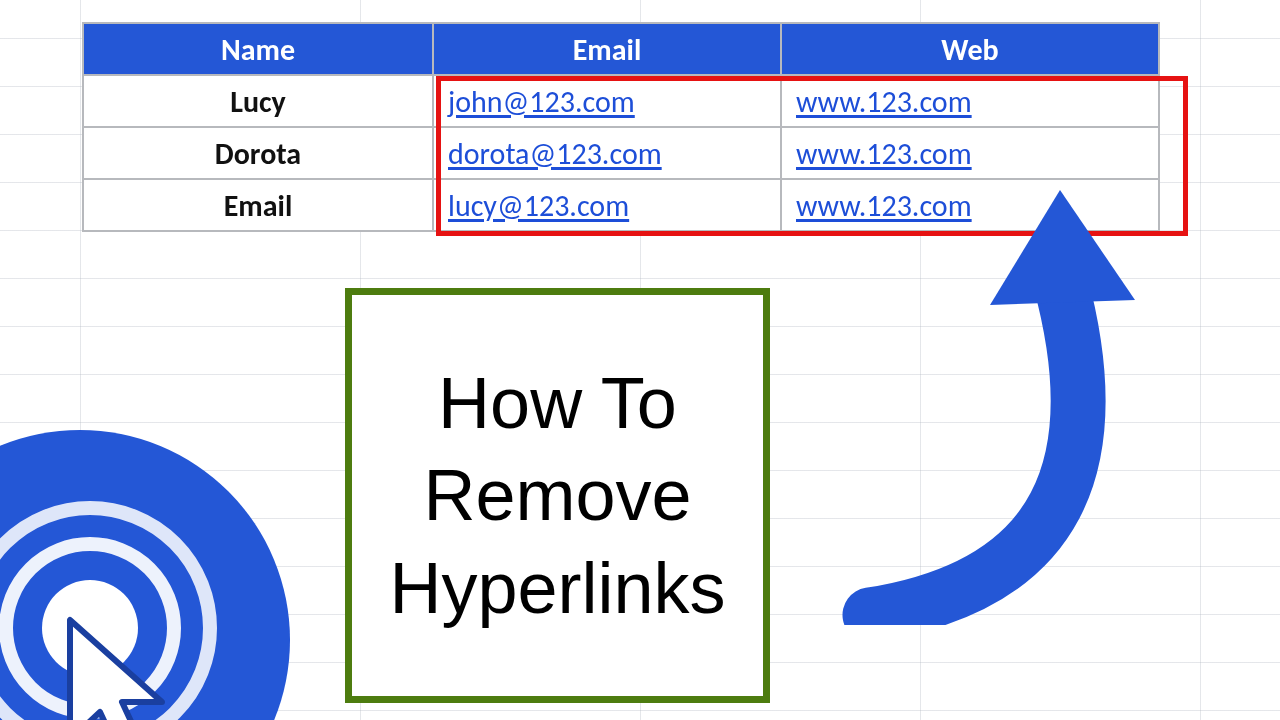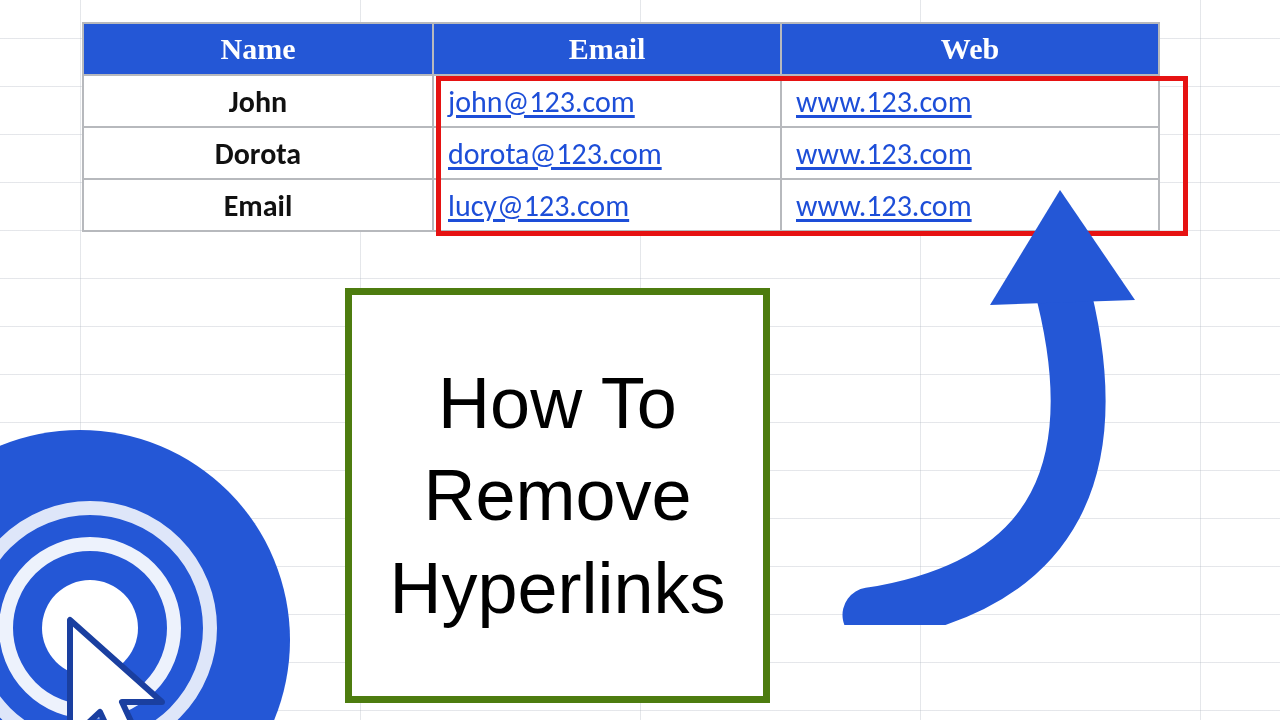--- a/index.html
+++ b/index.html
@@ -36,21 +36,20 @@
     height: 52px;
     font-size: 30px;
     padding: 0 14px;
     vertical-align: middle;
   }
   .sheet-table th {
     background: #2457d6;
     color: #ffffff;
     font-weight: 700;
     text-align: center;
-    font-family: Liberation Serif, serif;
   }
   .col-name  { width: 350px; }
   .col-email { width: 348px; }
   .col-web   { width: 378px; }
 
   .sheet-table td.name-cell {
     text-align: center;
     font-weight: 700;
     color: #111;
   }
@@ -119,21 +118,21 @@
 <table class="sheet-table">
   <thead>
     <tr>
       <th class="col-name">Name</th>
       <th class="col-email">Email</th>
       <th class="col-web">Web</th>
     </tr>
   </thead>
   <tbody>
     <tr>
-      <td class="name-cell">John</td>
+      <td class="name-cell">Lucy</td>
       <td class="link-cell"><span>john@123.com</span></td>
       <td class="link-cell"><span>www.123.com</span></td>
     </tr>
     <tr>
       <td class="name-cell">Dorota</td>
       <td class="link-cell"><span>dorota@123.com</span></td>
       <td class="link-cell"><span>www.123.com</span></td>
     </tr>
     <tr>
       <td class="name-cell">Email</td>

